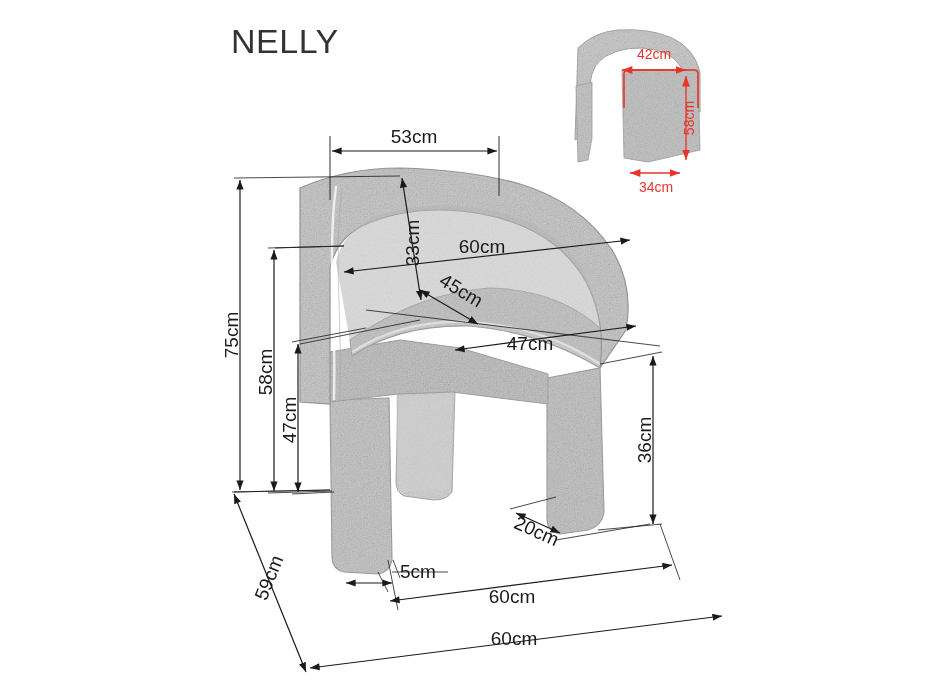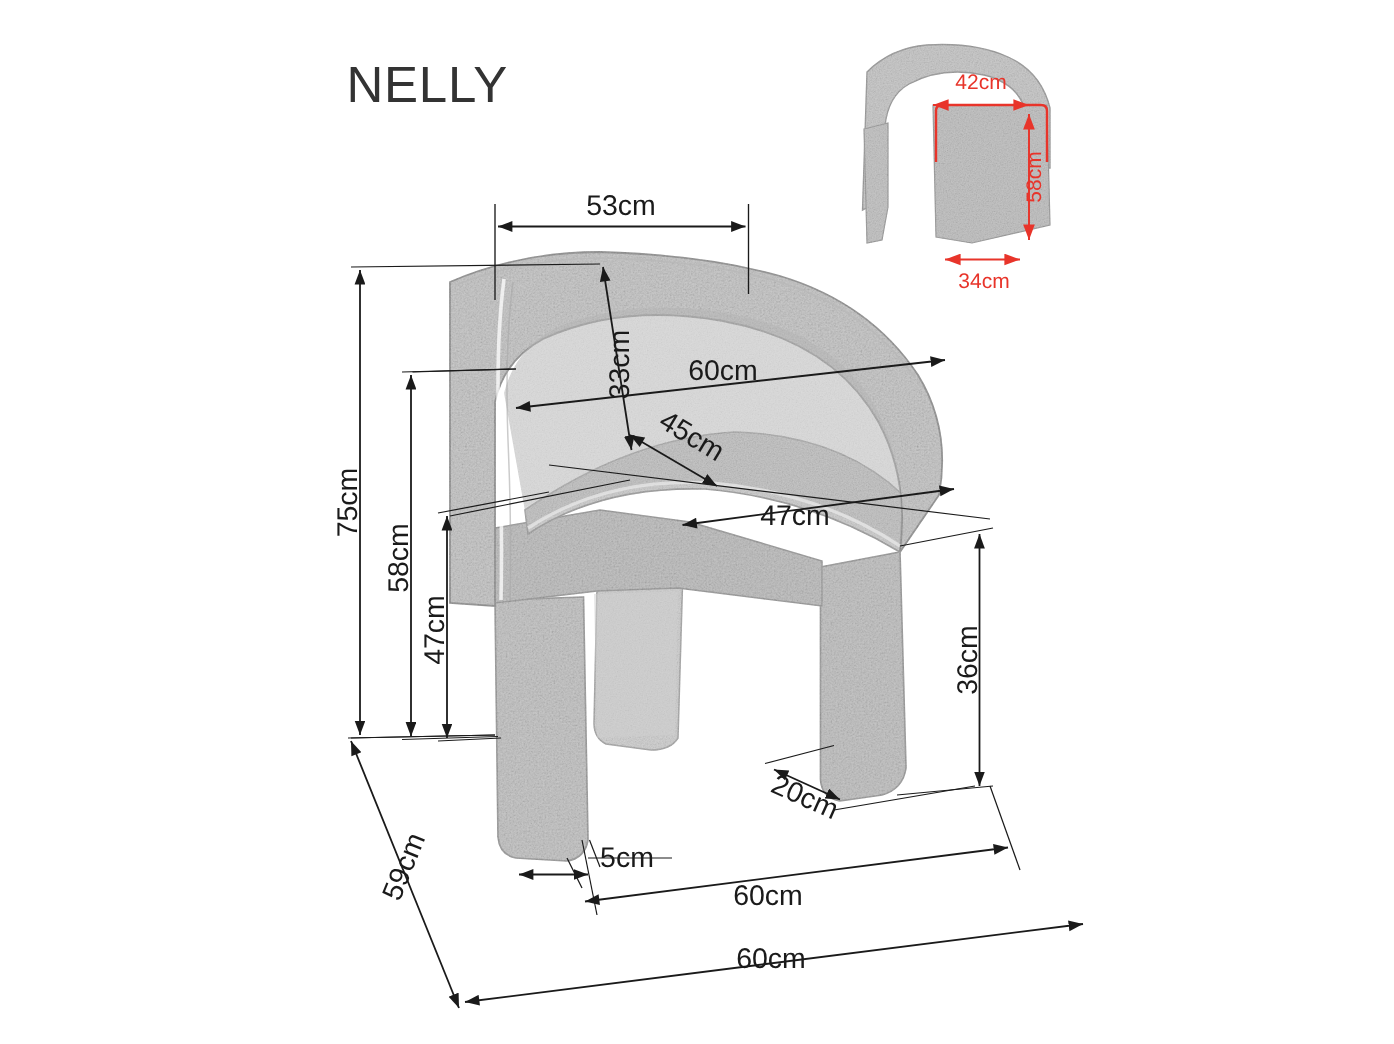--- a/index.html
+++ b/index.html
@@ -13,21 +13,21 @@
   #page {
     position: relative;
     width: 929px;
     height: 696px;
     background: #ffffff;
     overflow: hidden;
   }
   #product-title {
     position: absolute;
     left: 231px;
-    top: 38px;
+    top: 22px;
     font-size: 34px;
     font-weight: 400;
     letter-spacing: 0.5px;
     color: #333333;
     font-family: "Liberation Sans", sans-serif;
     white-space: nowrap;
   }
   svg.drawing {
     position: absolute;
     left: 0;

